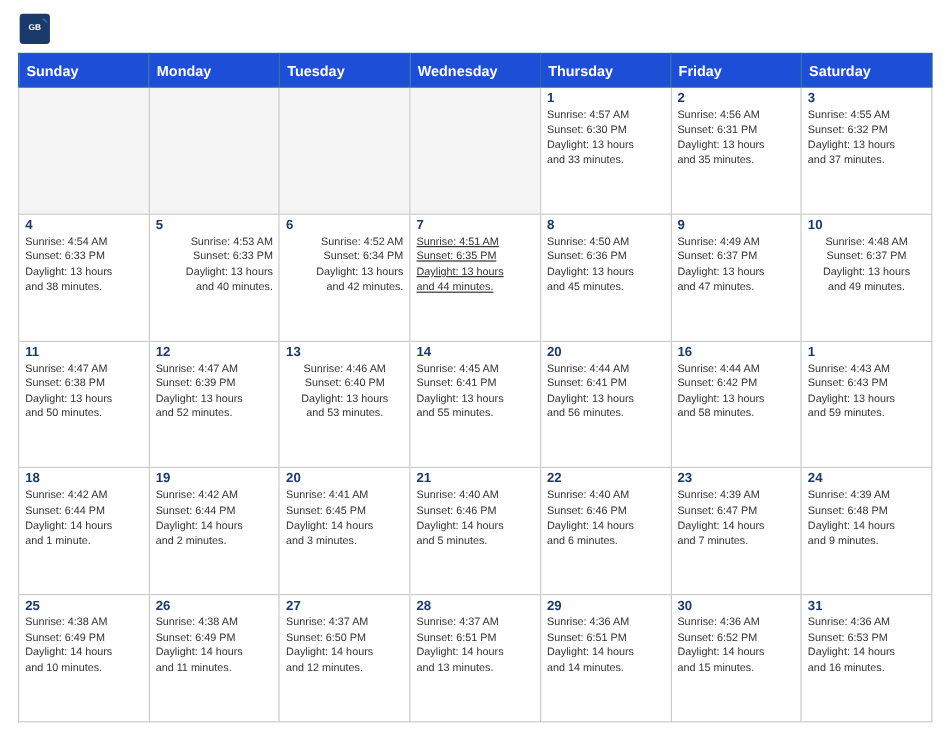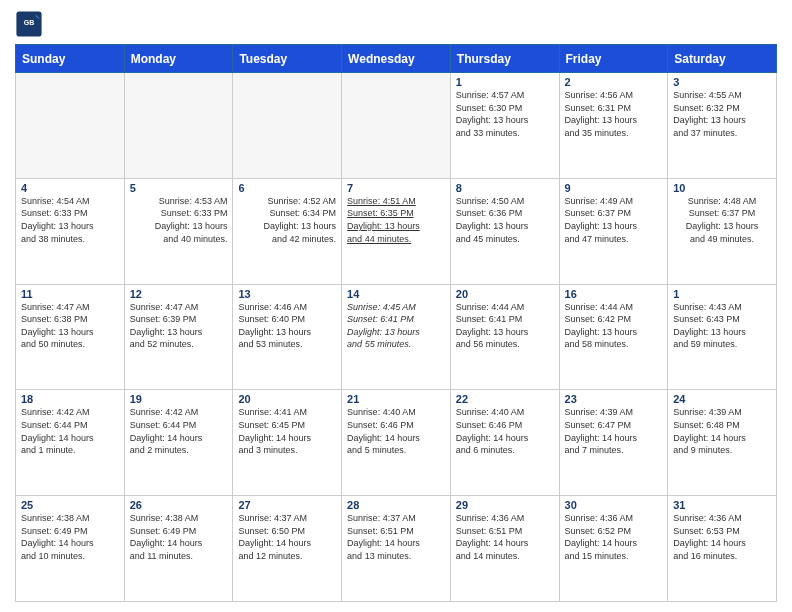--- a/index.html
+++ b/index.html
@@ -217,28 +217,28 @@
           </td>
           <td>
             <div class="day-number">12</div>
             <div class="day-detail" style="white-space: pre-line;">Sunrise: 4:47 AM
 Sunset: 6:39 PM
 Daylight: 13 hours
 and 52 minutes.</div>
           </td>
           <td>
             <div class="day-number">13</div>
-            <div class="day-detail" style="white-space: pre-line;">Sunrise: 4:46 AM
+            <div class="day-detail" style="white-space: pre-line; text-align: center;">Sunrise: 4:46 AM
 Sunset: 6:40 PM
 Daylight: 13 hours
 and 53 minutes.</div>
           </td>
           <td>
             <div class="day-number">14</div>
-            <div class="day-detail" style="white-space: pre-line; font-style: italic;">Sunrise: 4:45 AM
+            <div class="day-detail" style="white-space: pre-line;">Sunrise: 4:45 AM
 Sunset: 6:41 PM
 Daylight: 13 hours
 and 55 minutes.</div>
           </td>
           <td>
             <div class="day-number">20</div>
             <div class="day-detail" style="white-space: pre-line;">Sunrise: 4:44 AM
 Sunset: 6:41 PM
 Daylight: 13 hours
 and 56 minutes.</div>

